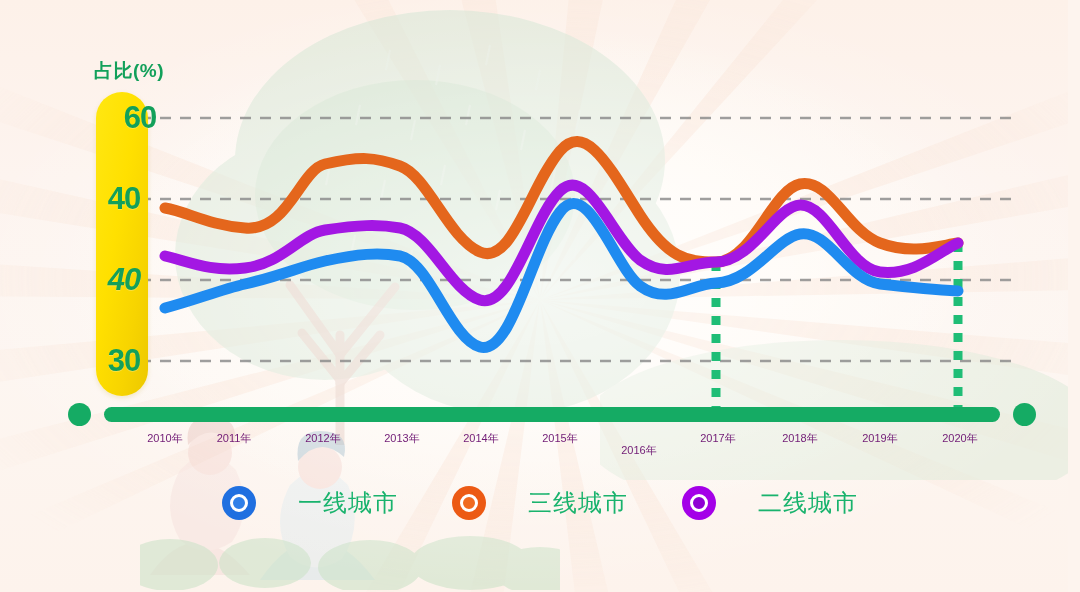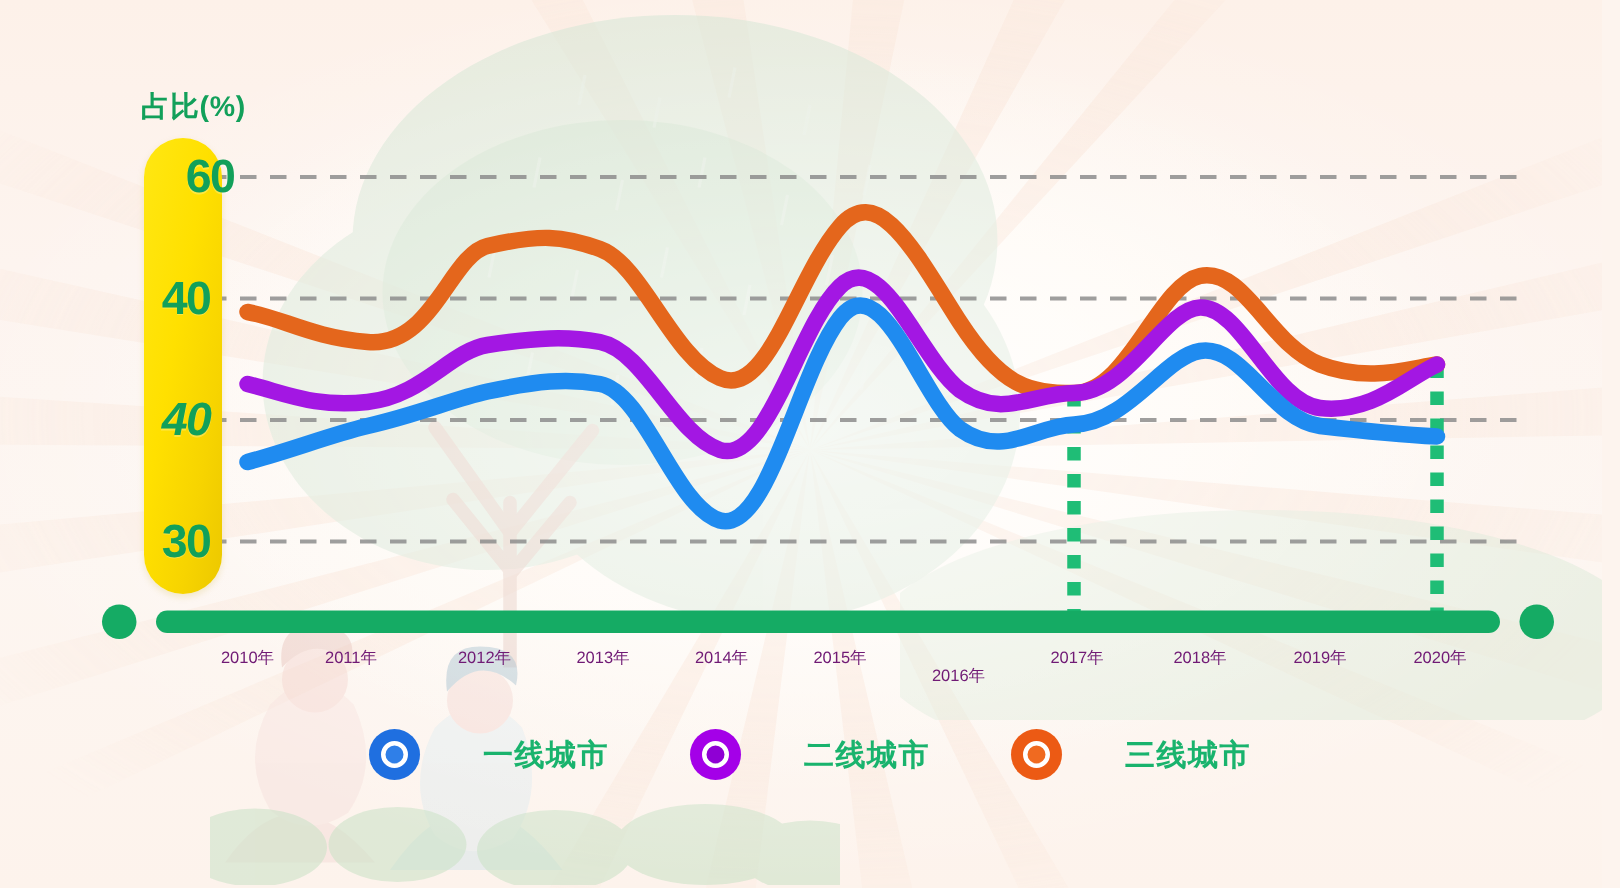--- a/index.html
+++ b/index.html
@@ -71,21 +71,21 @@
   .legend-item{display:flex;align-items:center;gap:11px;}
   .lg-ring{
     width:34px;height:34px;border-radius:50%;
     display:flex;align-items:center;justify-content:center;
     box-sizing:border-box;
   }
   .lg-ring .inner{
     width:18px;height:18px;border-radius:50%;
     border:3px solid #fff;box-sizing:border-box;
   }
-  .lg-label{color:#19b36d;font-weight:bold;font-size:20px;letter-spacing:1px;margin-left:31px;}
+  .lg-label{color:#19b36d;font-weight:normal;font-size:24px;letter-spacing:1px;margin-left:31px;}
 </style>
 </head>
 <body>
 
 <div id="stage">
 
   <div class="bg-base"></div>
 
   <svg class="rays" width="1080" height="592" viewBox="0 0 1080 592">
     <defs>
@@ -275,28 +275,28 @@
   <div class="legend">
 
     <div class="legend-item">
       <span class="lg-ring" style="background:#1f6fe0;">
         <span class="inner" style="background:#2f7fe8;"></span>
       </span>
       <span class="lg-label">一线城市</span>
     </div>
 
     <div class="legend-item">
+      <span class="lg-ring" style="background:#ec5a14;">
+        <span class="inner" style="background:#f06a20;"></span>
+      </span>
+      <span class="lg-label">三线城市</span>
+    </div>
+
+    <div class="legend-item">
       <span class="lg-ring" style="background:#a400e8;">
         <span class="inner" style="background:#8f00d4;"></span>
       </span>
       <span class="lg-label">二线城市</span>
     </div>
 
-    <div class="legend-item">
-      <span class="lg-ring" style="background:#ec5a14;">
-        <span class="inner" style="background:#f06a20;"></span>
-      </span>
-      <span class="lg-label">三线城市</span>
-    </div>
-
   </div>
 
 </div>
 
 </body></html>

